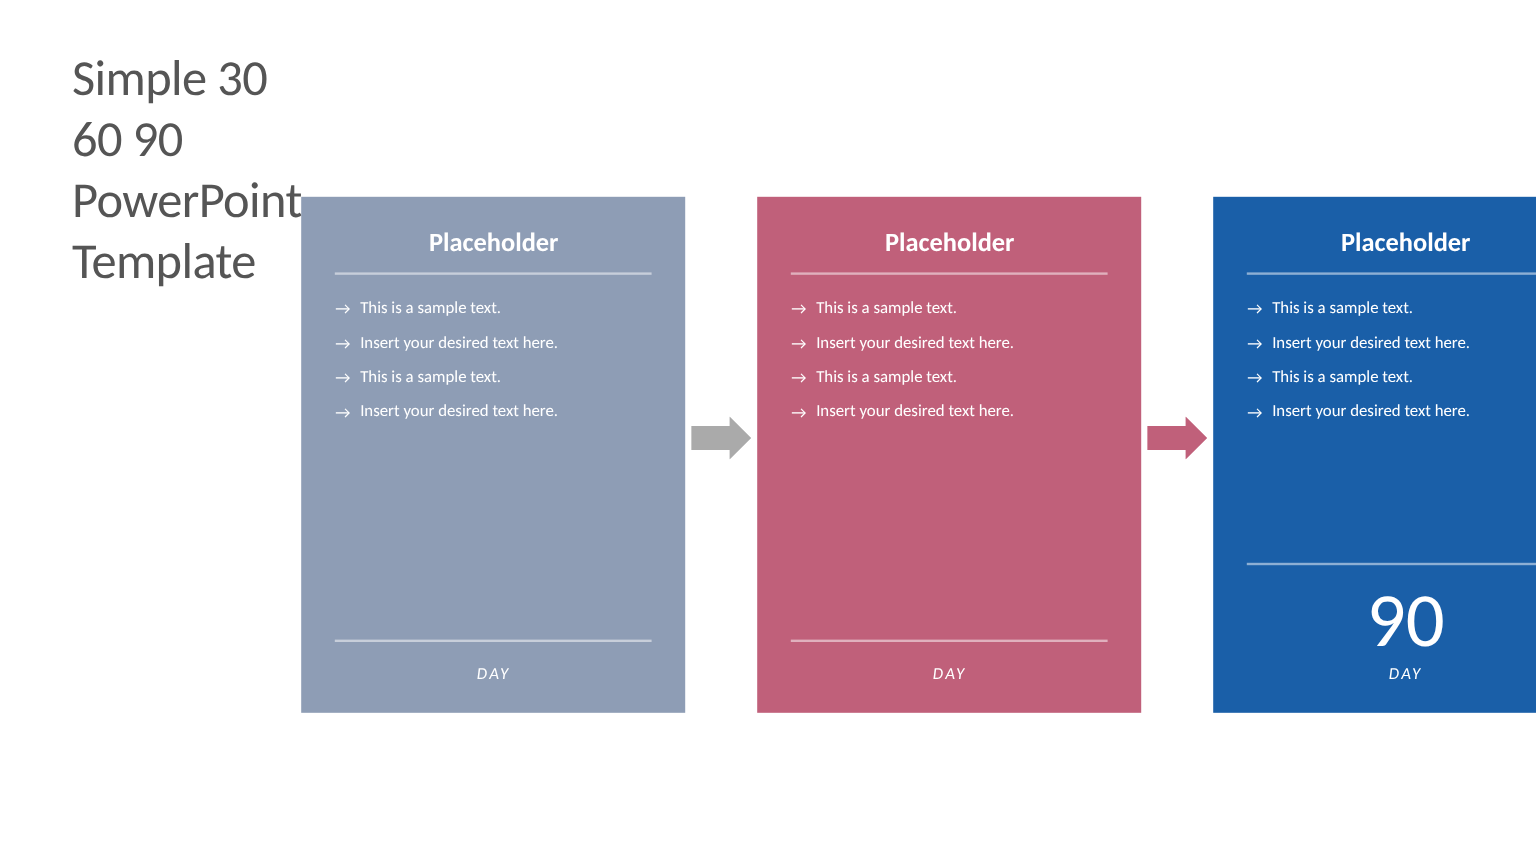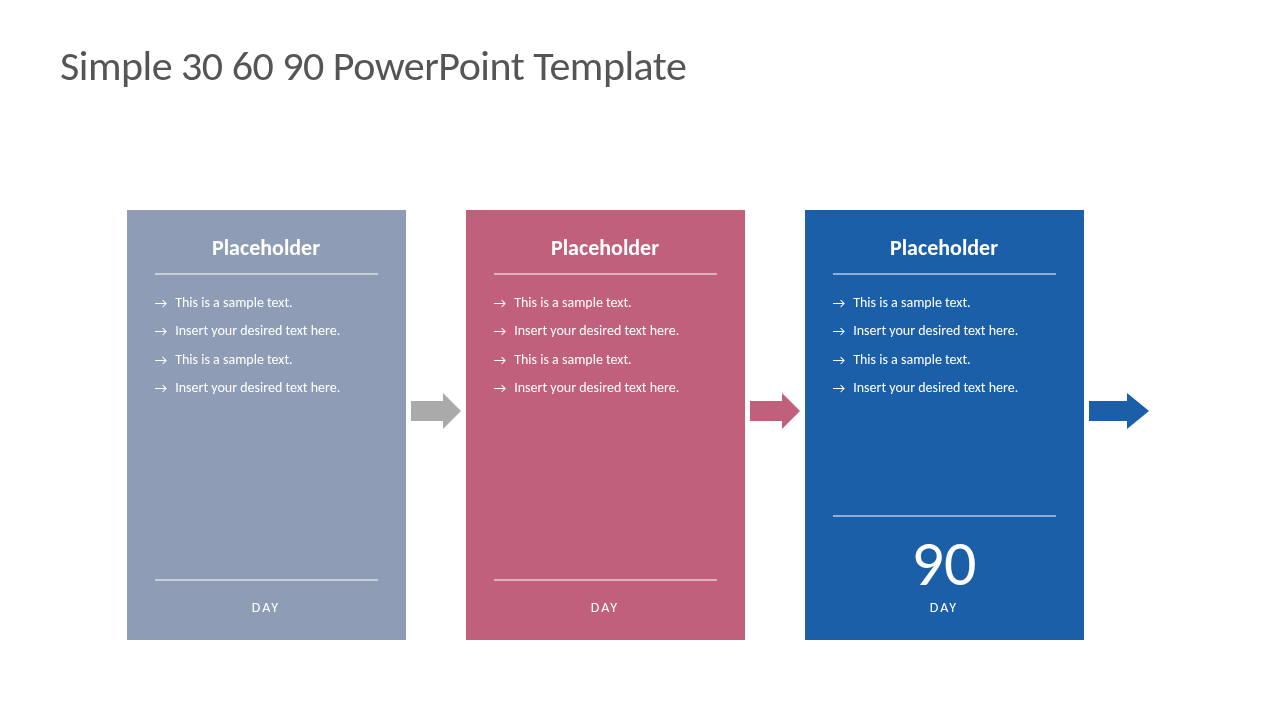--- a/index.html
+++ b/index.html
@@ -10,42 +10,41 @@
       background: #ffffff;
       font-family: 'Segoe UI', Calibri, Arial, sans-serif;
       overflow: hidden;
     }
 
     .page {
       width: 1280px;
       height: 720px;
       padding: 40px 60px 30px 60px;
       display: flex;
-      flex-direction: column;
     }
 
     .title {
       font-size: 42px;
       font-weight: 300;
       color: #555555;
       margin-bottom: 40px;
       letter-spacing: -0.5px;
     }
 
     .cards-row {
       display: flex;
       flex-direction: row;
       align-items: center;
       gap: 0;
       flex: 1;
       justify-content: center;
     }
 
     .card {
-      width: 279px;
+      width: 320px;
       height: 430px;
       display: flex;
       flex-direction: column;
       padding: 24px 28px 24px 28px;
       position: relative;
       margin-top: 28px;
     }
 
     .card-gray { background: #8e9db5; }
     .card-pink { background: #c0607a; }
@@ -105,20 +104,21 @@
       line-height: 1;
       display: block;
     }
 
     .day-label {
       font-size: 14px;
       font-weight: 400;
       letter-spacing: 2px;
       display: block;
       margin-top: 4px;
+      font-style: italic;
     }
 
     .connector-arrow {
       width: 60px;
       display: flex;
       align-items: center;
       justify-content: center;
       flex-shrink: 0;
     }
 

